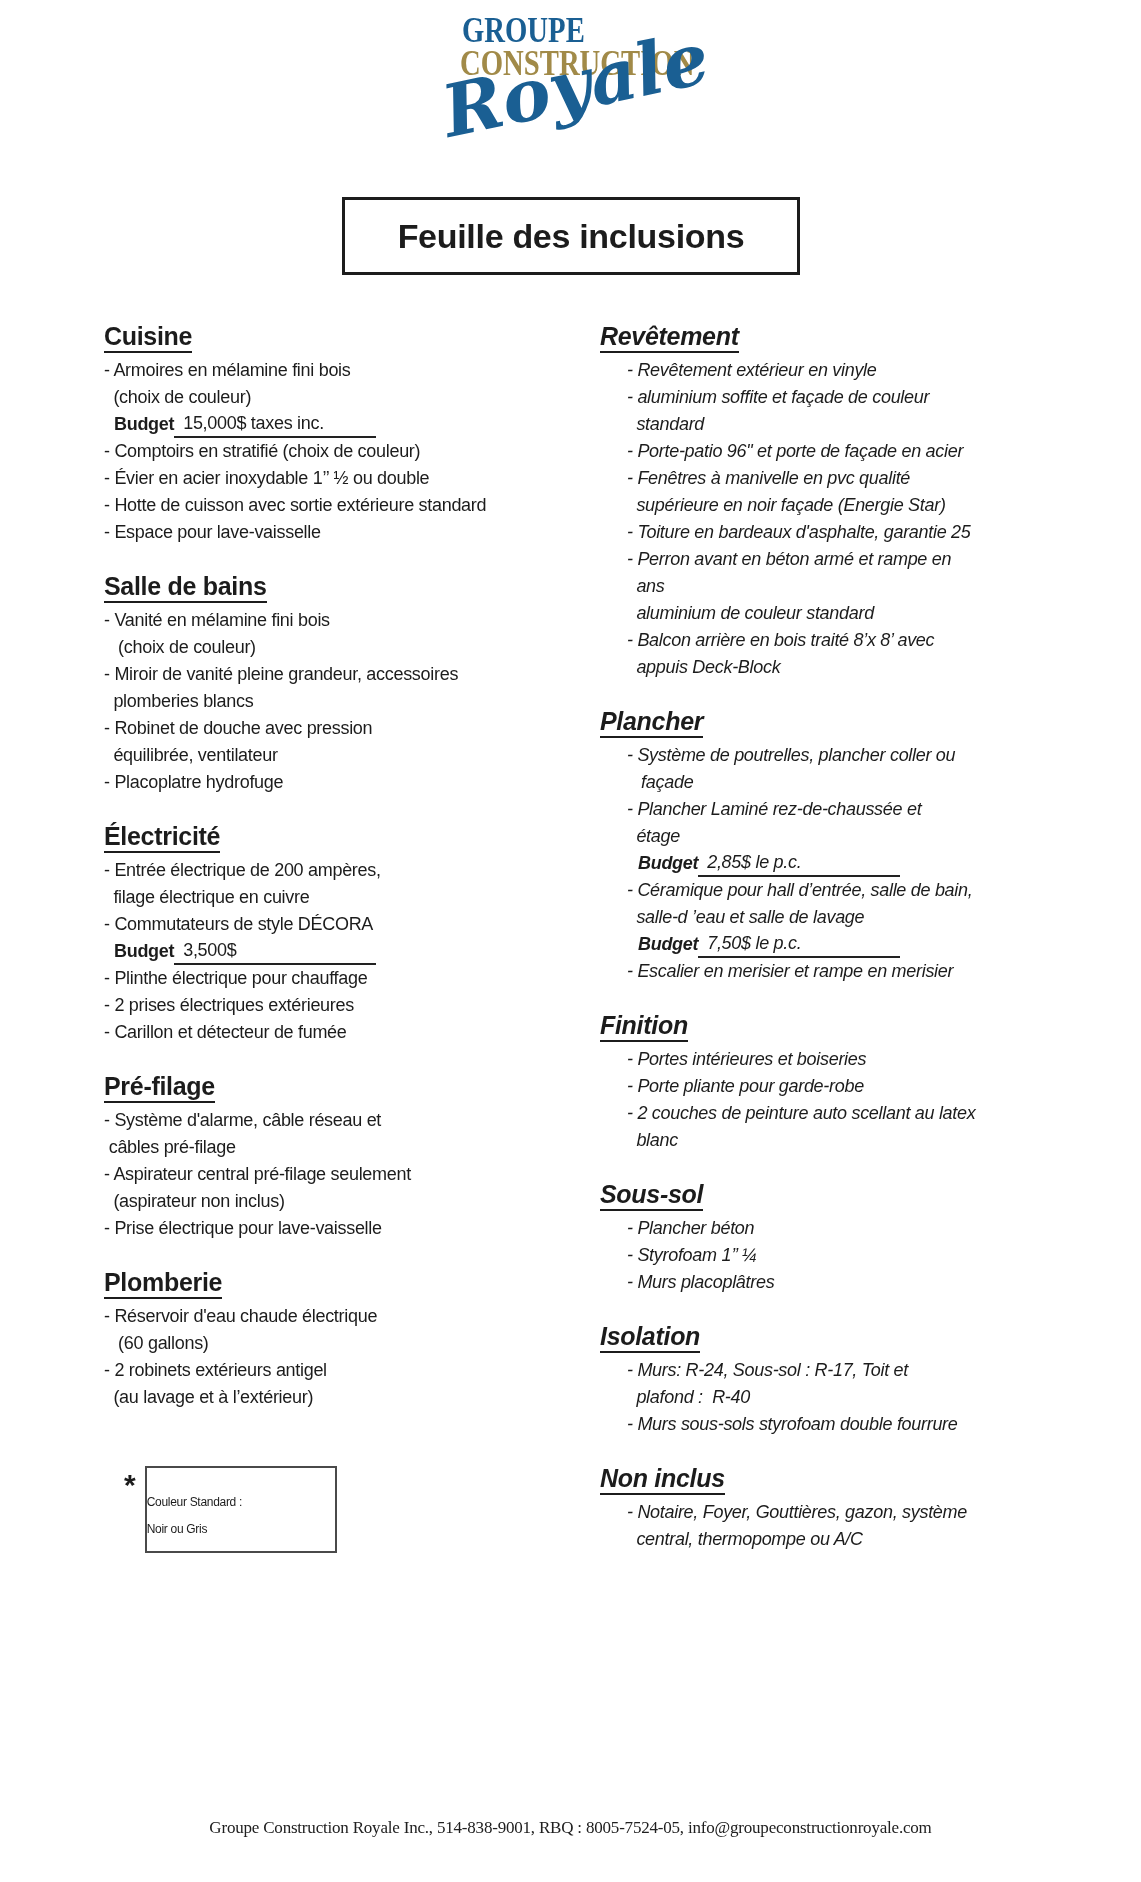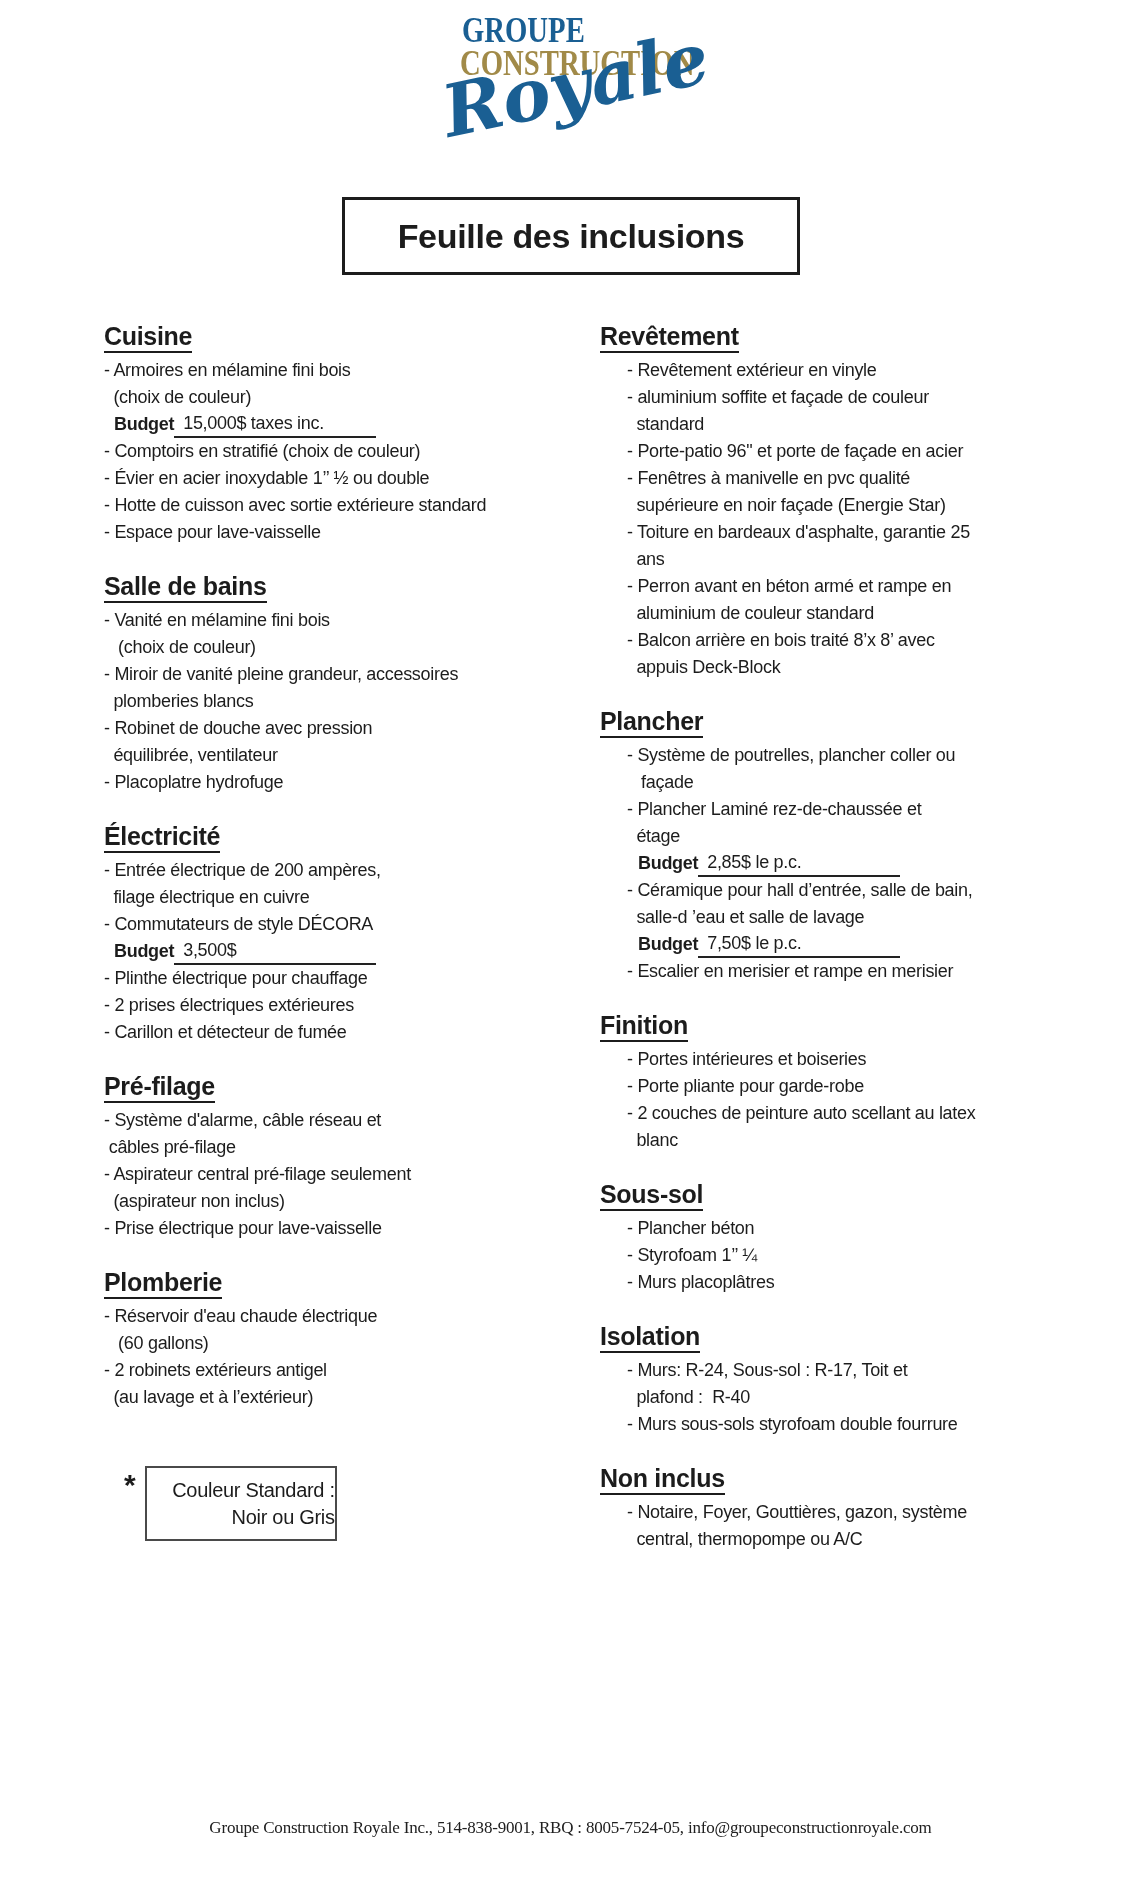--- a/index.html
+++ b/index.html
@@ -25,39 +25,39 @@
   }
   
   .title-box{
     position:absolute;left:342px;top:197px;width:452px;height:72px;border:3px solid #1d1d1d;
     display:flex;align-items:center;justify-content:center;
     font-size:34px;font-weight:700;letter-spacing:-0.3px;
   }
   
   .col{position:absolute;top:321px;}
   .col-left{left:104px;width:486px;}
-  .col-right{left:600px;width:530px;}
+  .col-right{left:600px;width:530px;font-style:italic;}
   .section{margin-bottom:25px;}
   .section-heading{font-size:25px;font-weight:700;line-height:30px;margin-bottom:6px;letter-spacing:-0.3px;}
   .section-heading > span{border-bottom:2.5px solid currentColor;padding-bottom:1px;}
   .line{font-size:18px;line-height:27px;height:27px;white-space:pre;letter-spacing:-0.3px;}
   .col-right .line{padding-left:27px;}
   .budget-row.line{padding-left:10px;}
   .col-right .budget-row.line{padding-left:38px;}
   .budget-label{font-weight:700;}
   .budget-value{
     display:inline-block;border-bottom:2px solid #222;min-width:193px;
     padding:0 0 0 9px;line-height:25px;height:25px;vertical-align:bottom;
   }
   
   .note-row{position:absolute;left:124px;top:1466px;display:flex;align-items:flex-start;gap:9px;}
   .note-star{font-size:30px;font-weight:700;line-height:28px;margin-top:5px;}
   .note-box{
-    border:2px solid #4a4a4a;width:188px;padding:9px 0 8px 0;text-align:right;
-    font-size:20px;line-height:27px;letter-spacing:-0.3px;
+    border:2px solid #4a4a4a;width:188px;padding:21px 0 8px 0;text-align:left;
+    font-size:12px;line-height:27px;letter-spacing:-0.3px;
   }
   
   .footer{
     position:absolute;top:1818px;left:0;width:100%;text-align:center;
     font-size:17px;color:#202020;letter-spacing:-0.2px;font-family:Liberation Serif, serif;
   }
 </style>
 </head>
 <body>
 
@@ -123,22 +123,22 @@
   <div class="col col-right" id="col-right">
       <div class="section">
         <div class="section-heading"><span>Revêtement</span></div>
         <div class="line">- Revêtement extérieur en vinyle</div>
         <div class="line">- aluminium soffite et façade de couleur</div>
         <div class="line">  standard</div>
         <div class="line">- Porte-patio 96" et porte de façade en acier</div>
         <div class="line">- Fenêtres à manivelle en pvc qualité</div>
         <div class="line">  supérieure en noir façade (Energie Star)</div>
         <div class="line">- Toiture en bardeaux d'asphalte, garantie 25</div>
+        <div class="line">- Perron avant en béton armé et rampe en</div>
         <div class="line">  ans</div>
-        <div class="line">- Perron avant en béton armé et rampe en</div>
         <div class="line">  aluminium de couleur standard</div>
         <div class="line">- Balcon arrière en bois traité 8’x 8’ avec</div>
         <div class="line">  appuis Deck-Block</div>
       </div>
       <div class="section">
         <div class="section-heading"><span>Plancher</span></div>
         <div class="line">- Système de poutrelles, plancher coller ou</div>
         <div class="line">   façade</div>
         <div class="line">- Plancher Laminé rez-de-chaussée et</div>
         <div class="line">  étage</div>

